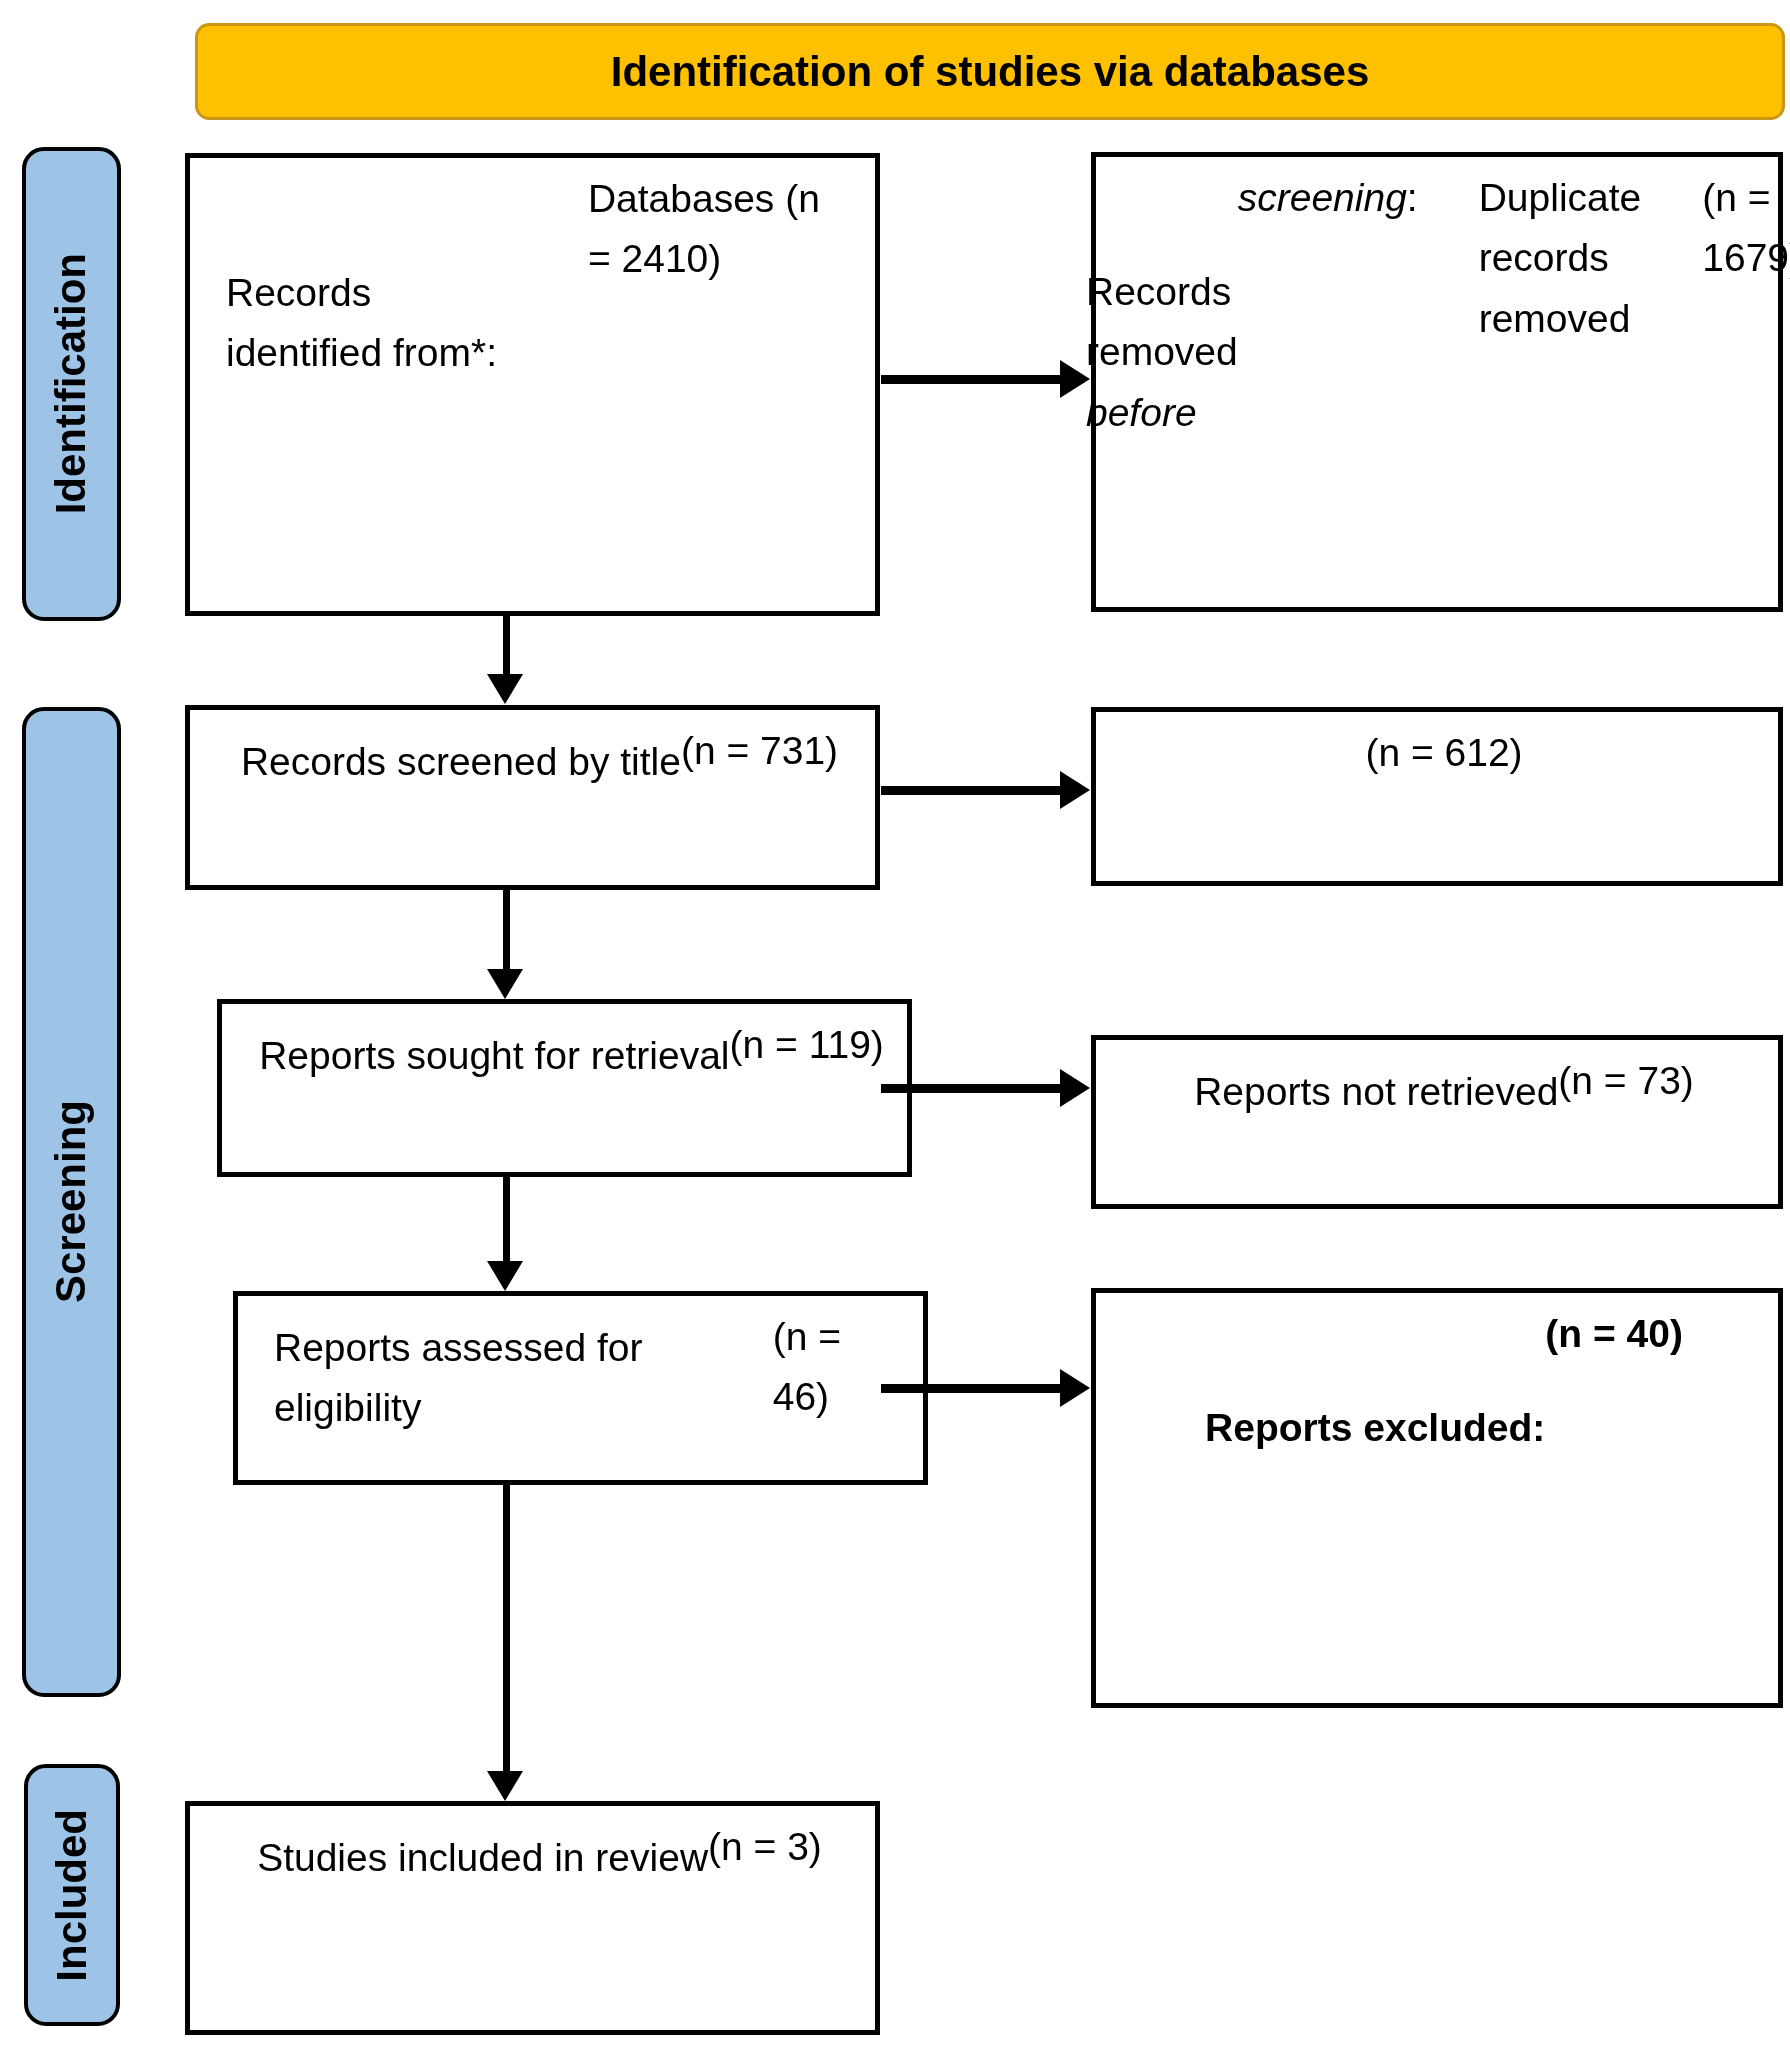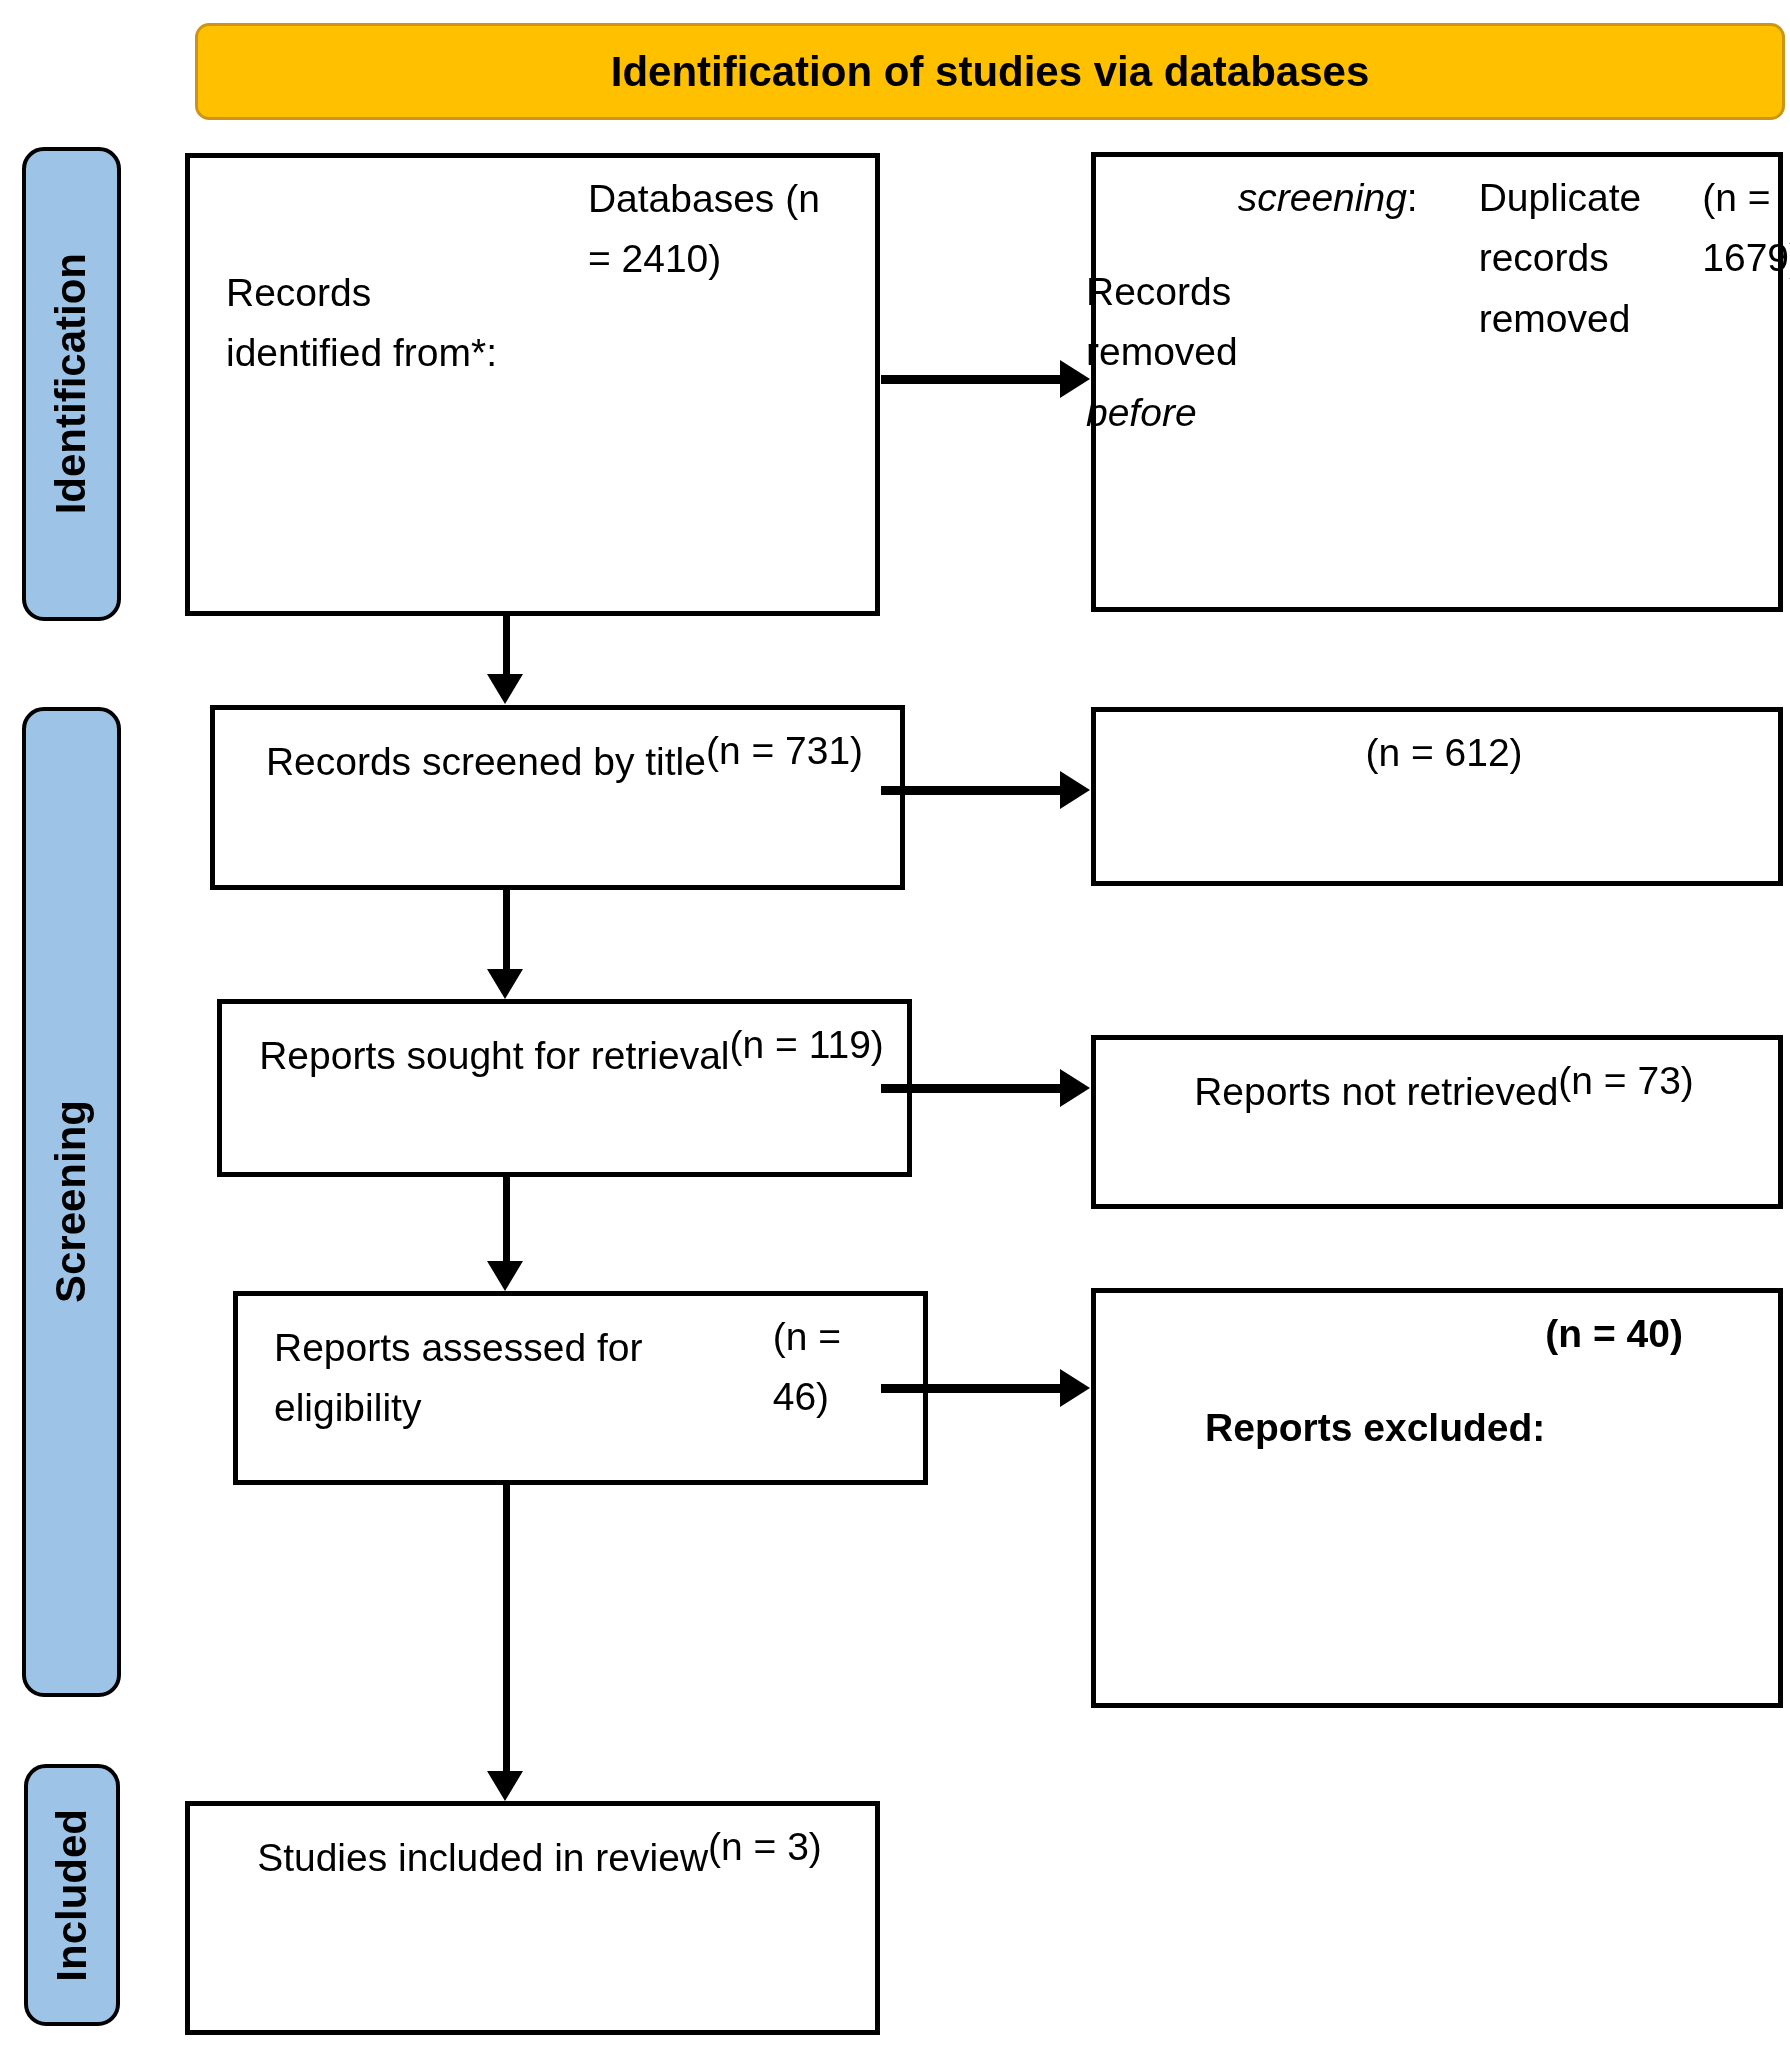--- a/index.html
+++ b/index.html
@@ -48,21 +48,21 @@
     box-sizing:border-box;
     display:flex; flex-direction:row; justify-content:center;
     padding:11px 22px 11px 36px;
     font-size:39px; line-height:1.55;
   }
   .fbox .indent{padding-left:61px;}
   .off-lg{margin-top:94px;}
   .off-sm{margin-top:11px;}
   #box-identified       {left:185px;  top:153px;  width:695px; height:463px;}
   #box-removed          {left:1091px; top:152px;  width:692px; height:460px;}
-  #box-screened         {left:185px;  top:705px; width:695px; height:185px;margin-left:25px;}
+  #box-screened         {left:185px;  top:705px; width:695px; height:185px;}
   #box-records-excluded {left:1091px; top:707px; width:692px; height:179px;}
   #box-sought           {left:185px;  top:999px; width:695px; height:178px;margin-left:32px;}
   #box-not-retrieved    {left:1091px; top:1003px; width:692px; height:174px;margin-top:32px;}
   #box-assessed         {left:185px;  top:1291px; width:695px; height:194px;margin-left:48px;}
   #box-reports-excluded {left:1091px; top:1288px; width:692px; height:420px;font-weight:bold;}
   #box-included-studies {left:185px;  top:1801px; width:695px; height:234px;}
   
   .hline{position:absolute; height:8.8px; background:#000;}
   .hhead{position:absolute; width:0; height:0;
          border-top:19px solid transparent; border-bottom:19px solid transparent;

